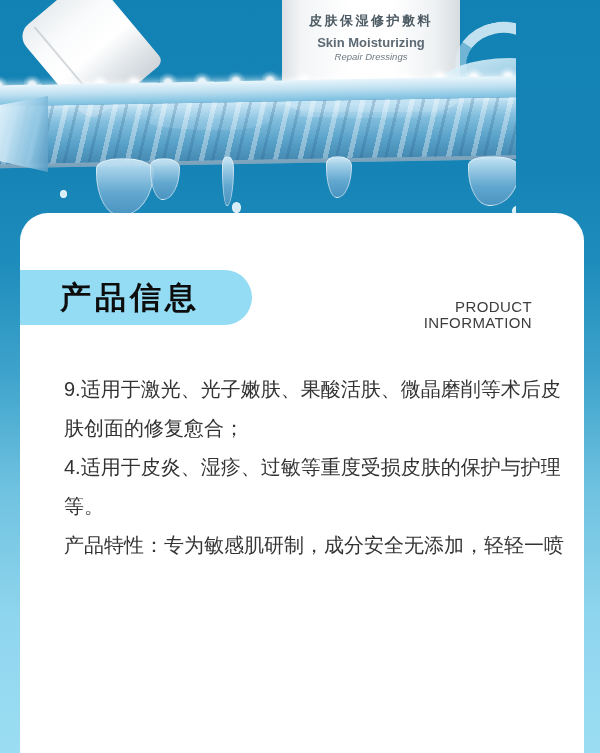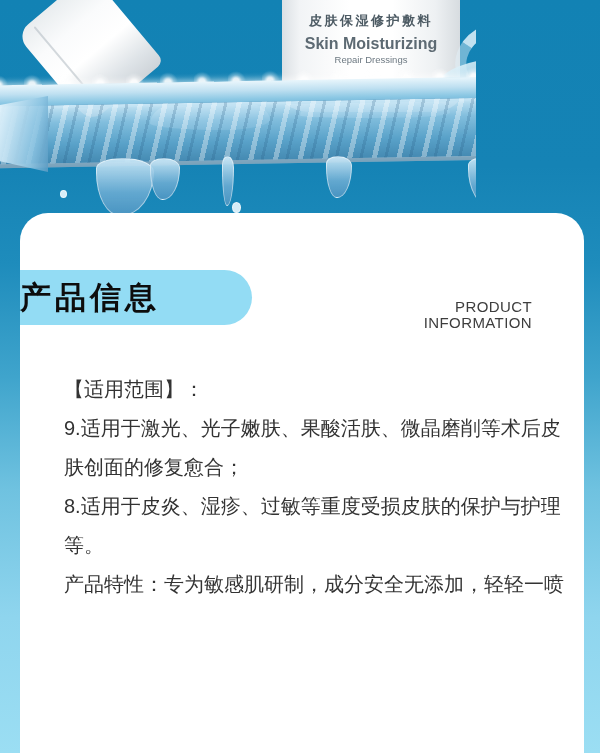--- a/index.html
+++ b/index.html
@@ -4,39 +4,39 @@
 <style>
   * { margin:0; padding:0; box-sizing:border-box; }
   html,body { width:600px; height:753px; overflow:hidden; }
   body {
     position:relative;
     font-family:"Liberation Sans","DejaVu Sans",sans-serif;
     background:linear-gradient(180deg,#1282b4 0%,#1583b5 22%,#1e8cbc 35%,#3fa4cc 50%,#6fc2e0 65%,#8fd5ee 82%,#9bdef3 100%);
   }
 
   
-  .hero { position:absolute; left:0; top:0; width:476px; height:290px; overflow:hidden; }
+  .hero { position:absolute; left:0; top:0; width:516px; height:290px; overflow:hidden; }
   .cap {
     position:absolute; left:42px; top:-10px; width:96px; height:116px;
     transform:rotate(-40deg);
     background:linear-gradient(180deg,#e9edef 0%,#fafbfc 28%,#ffffff 55%,#dfe4e8 82%,#ced4d9 100%);
     border-radius:16px 8px 8px 16px;
   }
   .cap::after { content:""; position:absolute; left:18px; top:6px; bottom:6px; width:2px; background:rgba(176,186,193,.55); border-radius:2px; }
 
   
   .sbottle {
     position:absolute; left:282px; top:-92px; width:178px; height:204px;
     background:linear-gradient(90deg,#dbe0e4 0%,#f2f4f6 10%,#ffffff 38%,#ffffff 62%,#eef1f3 86%,#d7dce0 100%);
     border-radius:6px 6px 30px 30px / 6px 6px 16px 16px;
   }
   .sbottle .lbl { position:absolute; left:0; top:104px; width:100%; text-align:center; }
   .lbl .cn { font-size:13px; font-weight:bold; letter-spacing:2.5px; color:#4c5a63; margin-bottom:5px; }
-  .lbl .en1 { font-size:16px; font-weight:bold; color:#5d6a73; margin-bottom:1px; }
-  .lbl .en2 { font-size:9.5px; color:#6d7982; }
+  .lbl .en1 { font-size:13px; font-weight:bold; color:#5d6a73; margin-bottom:1px; }
+  .lbl .en2 { font-size:9.5px; color:#6d7982;font-style:italic; }
 
   
   .foam {
     position:absolute; left:-10px; top:68px; width:620px; height:28px; transform:rotate(-1deg);
     background:
       radial-gradient(circle at 8px 12px, rgba(255,255,255,.95) 0 3px, rgba(255,255,255,.35) 6px, transparent 10px),
       radial-gradient(circle at 22px 20px, rgba(255,255,255,.8) 0 2px, transparent 7px);
     background-size:34px 28px, 27px 28px; opacity:.9;
   }
   .shelf-top {
@@ -91,21 +91,21 @@
   .p3 { left:512px; top:206px; width:10px; height:10px; }
 
   
   .card {
     position:absolute; left:20px; top:213px; width:564px; height:600px;
     background:#ffffff; border-radius:28px 28px 0 0; z-index:5;
   }
   .pill {
     position:absolute; left:0; top:57px; width:232px; height:55px;
     background:var(--pill); border-radius:0 28px 28px 0;
-    display:flex; align-items:center; 
+    display:flex; align-items:center; padding-left:40px;
   }
   .pill .t { font-size:31px; font-weight:bold; color:#0d0d0d; letter-spacing:4px; }
   .eng { position:absolute; right:52px; top:86px; text-align:right; font-size:15px; color:#3d3d3d; line-height:16px; letter-spacing:.4px; }
   .eng span { display:block; }
   .info { position:absolute; left:44px; top:157px; width:500px; font-size:20px; line-height:39px; color:#333; }
   .info p { margin:0; }
 </style>
 </head>
 <body style="--teal:#1b87a3; --pill:#93dcf4;">
 
@@ -146,18 +146,17 @@
 
 <div class="card">
   <div class="pill">
     <span class="t">产品信息</span>
   </div>
   <div class="eng">
     <span>PRODUCT</span>
     <span>INFORMATION</span>
   </div>
   <div class="info">
-    <p>【适用范围】：</p>
     <p>9.适用于激光、光子嫩肤、果酸活肤、微晶磨削等术后皮肤创面的修复愈合；</p>
-    <p>8.适用于皮炎、湿疹、过敏等重度受损皮肤的保护与护理等。</p>
+    <p>4.适用于皮炎、湿疹、过敏等重度受损皮肤的保护与护理等。</p>
     <p>产品特性：专为敏感肌研制，成分安全无添加，轻轻一喷</p>
   </div>
 </div>
 
 </body></html>

